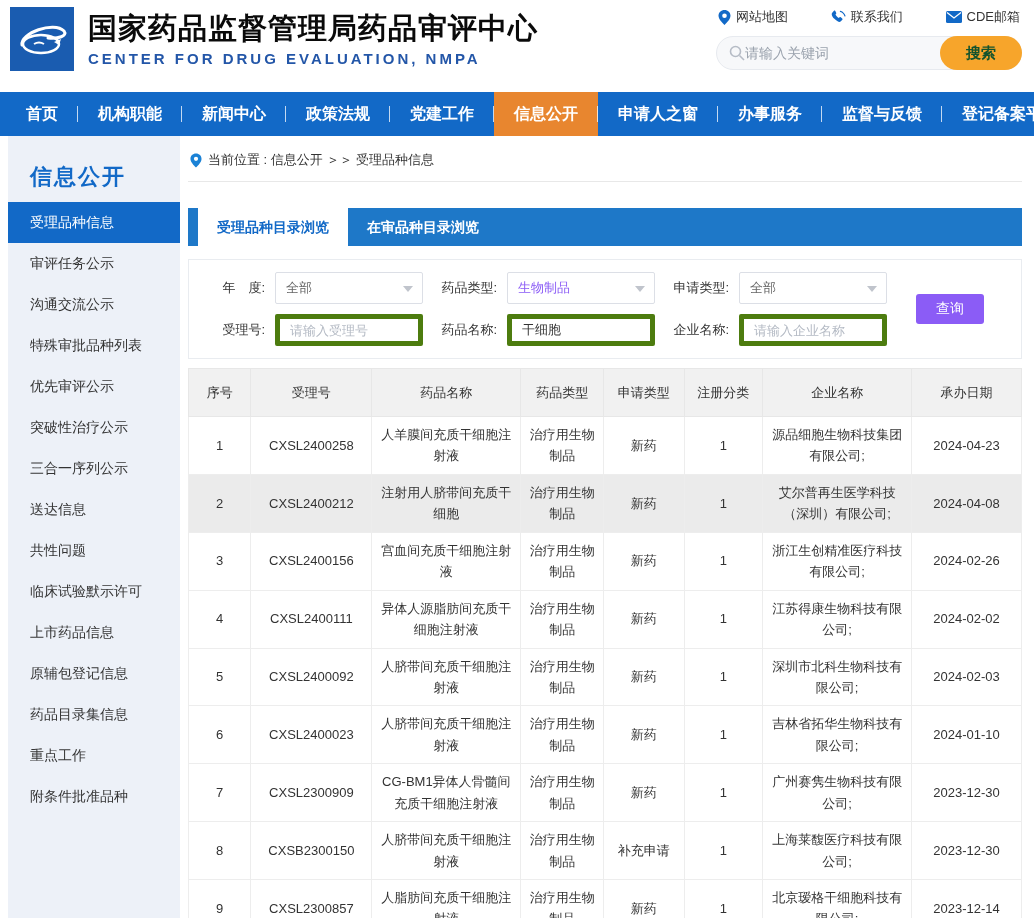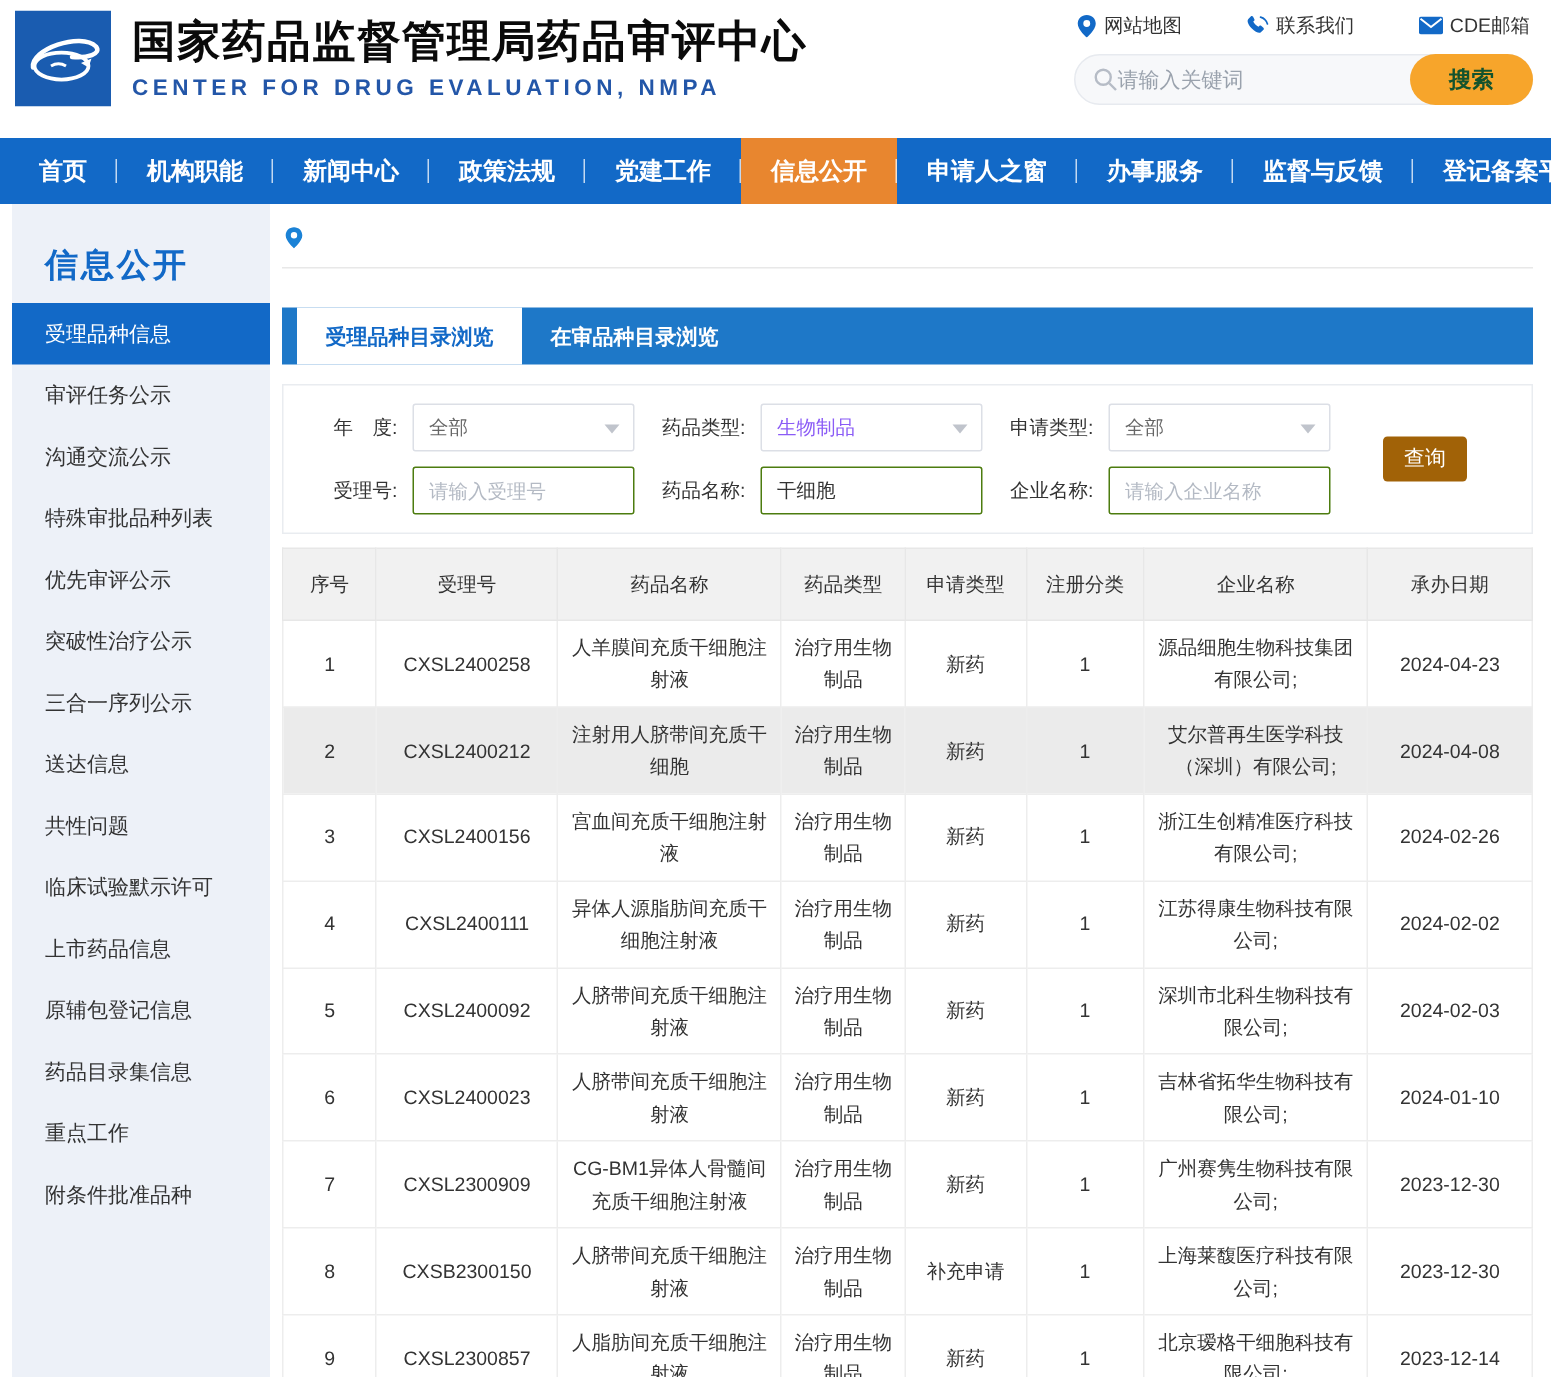--- a/index.html
+++ b/index.html
@@ -40,23 +40,23 @@
   .breadcrumb { display: flex; align-items: center; gap: 6px; padding: 15px 2px 12px 2px; border-bottom: 1px solid #e8e8e8; font-size: 13px; color: #333; }
   
   .tabs-bar { margin-top: 26px; height: 38px; background: #1e78c8; display: flex; padding-left: 10px; }
   .tab { width: 150px; line-height: 38px; text-align: center; color: #fff; font-size: 14px; font-weight: bold; cursor: pointer; }
   .tab.active { background: #fff; color: #1269c7; }
   
   .filter-panel { margin-top: 13px; border: 1px solid #e9ecf0; padding: 12px 8px 12px 14px; display: grid; grid-template-columns: 72px 148px 84px 148px 84px 148px 1fr; row-gap: 10px; align-items: center; font-size: 13px; }
   .filter-label { padding-right: 10px; text-align: right; white-space: nowrap; color: #333; }
   .select-box { position: relative; height: 32px; border: 1px solid #dcdfe6; border-radius: 2px; background: #fff; display: flex; align-items: center; padding: 0 22px 0 10px; color: #666; cursor: pointer; }
   .select-box .caret { position: absolute; right: 9px; top: 13px; width: 0; height: 0; border-left: 5px solid transparent; border-right: 5px solid transparent; border-top: 6px solid #c0c4cc; }
-  .filter-input { height: 32px; border: 1px solid #4d7c0f; border-radius: 2px; padding: 0 10px; font-size: 13px; color: #333; outline: none; width: 148px; font-family: inherit; }
+  .filter-input { height: 32px; border: 5px solid #4d7c0f; border-radius: 2px; padding: 0 10px; font-size: 13px; color: #333; outline: none; width: 148px; font-family: inherit; }
   .filter-input::placeholder { color: #b4bac4; }
-  .query-btn { grid-column: 7; grid-row: 1 / span 2; justify-self: center; width: 56px; height: 30px; background: #a16207; border: none; border-radius: 3px; color: #fff; font-size: 14px; cursor: pointer; font-family: Liberation Sans, sans-serif; }
+  .query-btn { grid-column: 7; grid-row: 1 / span 2; justify-self: center; width: 68px; height: 30px; background: #8b5cf6; border: none; border-radius: 3px; color: #fff; font-size: 14px; cursor: pointer; font-family: Liberation Sans, sans-serif; }
   
   table.data-table { width: 100%; margin-top: 9px; border-collapse: collapse; table-layout: fixed; }
   .data-table th { background: #f1f1f1; border: 1px solid #e7e7e7; height: 48px; font-size: 13px; font-weight: normal; color: #333; }
   .data-table td { border: 1px solid #ededed; font-size: 13px; color: #333; text-align: center; padding: 7px 6px; line-height: 1.65; word-break: break-all; }
   .data-table tr.highlighted td { background: #ebebeb; }
 </style>
 </head>
 <body>
 
 <header class="site-header">
@@ -187,20 +187,21 @@
 
         <li><span>附条件批准品种</span></li>
       </ul>
   </aside>
 
   <main class="content">
     <div class="breadcrumb">
       <svg width="12" height="15" viewBox="0 0 13 15">
           <path d="M6.5 0C3 0 .5 2.6.5 5.8c0 4 6 9.2 6 9.2s6-5.2 6-9.2C12.5 2.6 10 0 6.5 0zm0 8a2.3 2.3 0 1 1 0-4.6 2.3 2.3 0 0 1 0 4.6z" fill="#1b82d6"></path>
         </svg>
+      <span>当前位置 : 信息公开 ＞＞ 受理品种信息</span>
     </div>
 
     <div class="tabs-bar">
       <div class="tab active">受理品种目录浏览</div>
       <div class="tab">在审品种目录浏览</div>
     </div>
 
     <div class="filter-panel">
       <span class="filter-label">年　度:</span>
       <div class="select-box">

